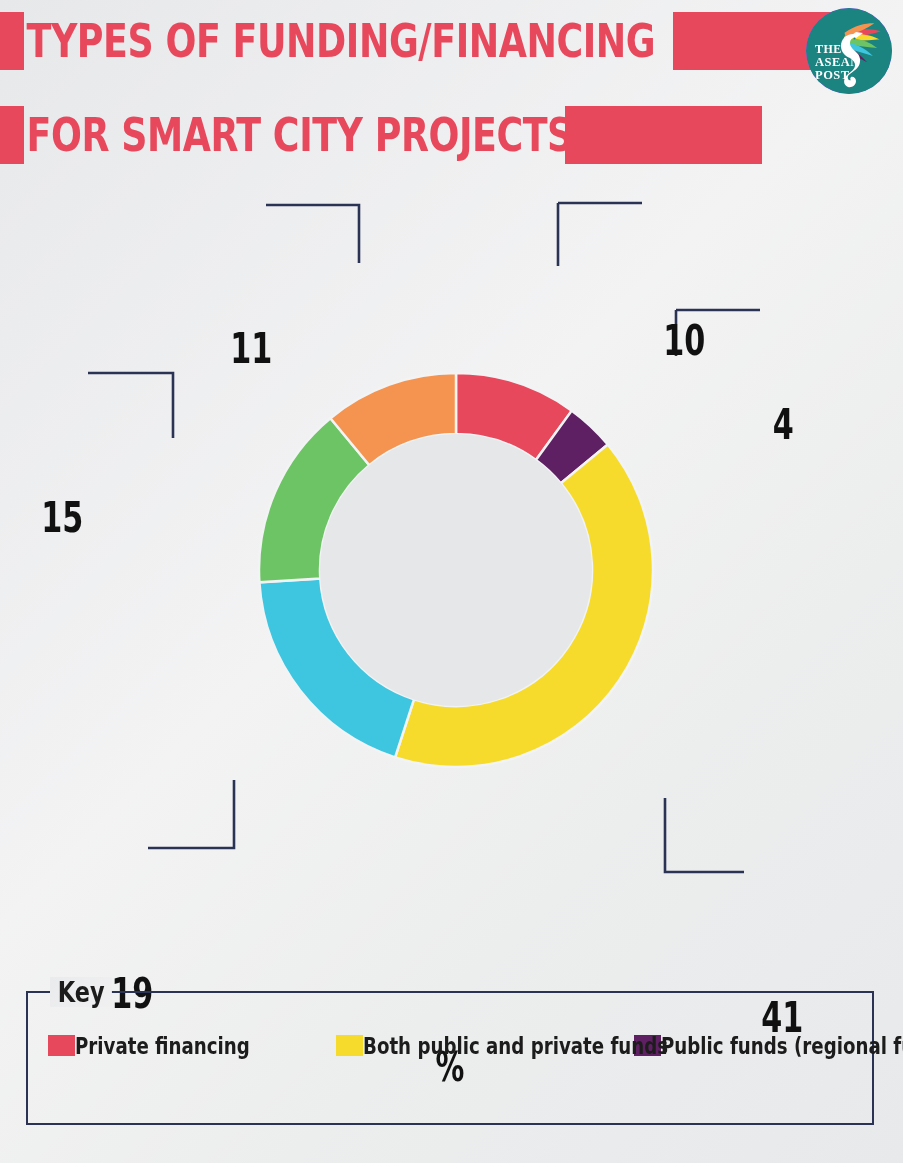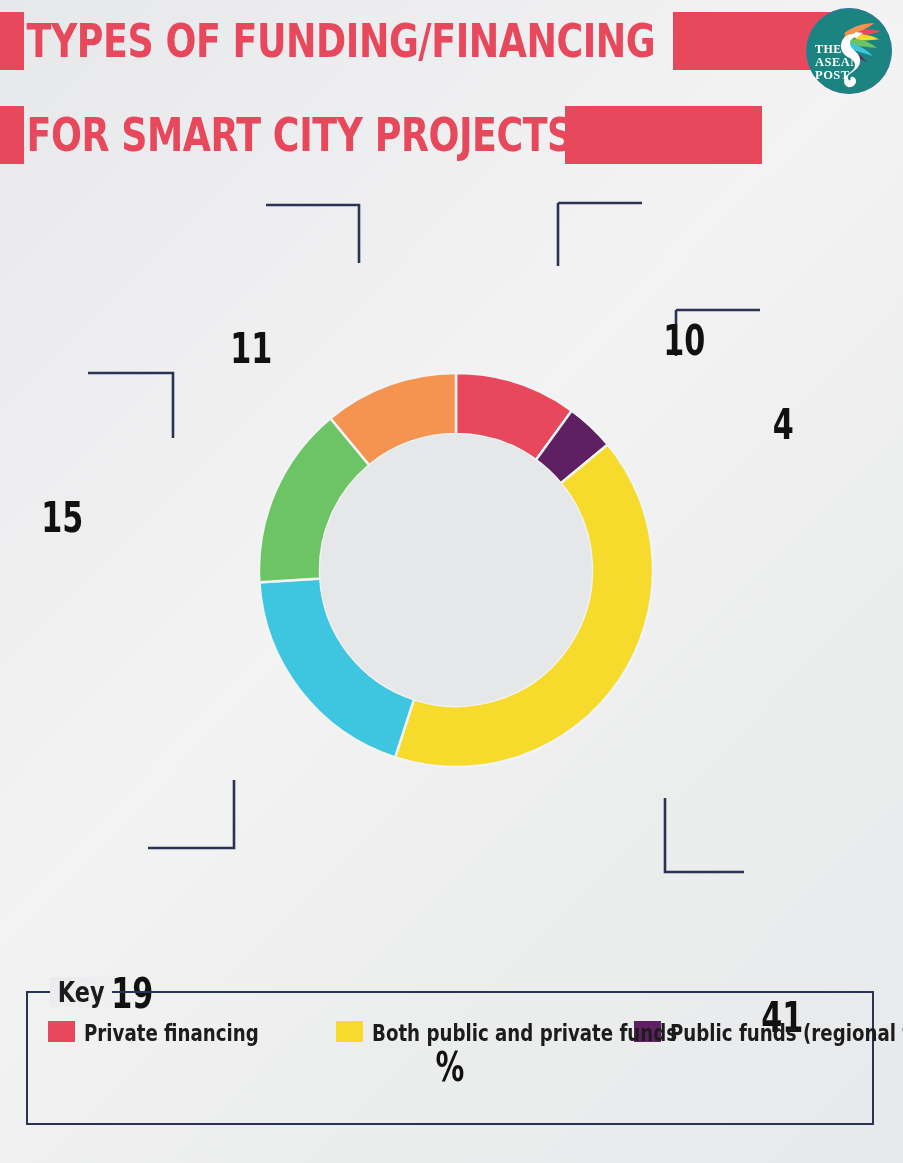--- a/index.html
+++ b/index.html
@@ -49,21 +49,21 @@
           border:2px solid #2a3354;box-sizing:border-box;}
   .keylabel{position:absolute;left:50px;top:977px;background:
             linear-gradient(135deg,#eaebed 0%,#f0f0f1 100%);
             padding:0 9px;color:#1c1c1c;font-weight:bold;font-size:29px;line-height:30px;
             font-family:"Liberation Sans Narrow","DejaVu Sans Condensed","Liberation Sans",sans-serif;
             transform:scaleX(0.86);transform-origin:left center;}
   .keygrid{position:absolute;left:26px;top:991px;width:848px;height:134px;
            display:grid;grid-template-columns:288px 298px auto;
            grid-template-rows:1fr 1fr;align-content:center;
            padding:30px 0 6px 22px;box-sizing:border-box;}
-  .kitem{display:flex;align-items:flex-start;gap:9px;}
+  .kitem{display:flex;align-items:center;}
   .sw{width:27px;height:21px;flex:0 0 auto;}
   .klab{color:#1c1c1c;font-weight:bold;font-size:23px;line-height:24px;white-space:nowrap;
         font-family:"Liberation Sans Narrow","DejaVu Sans Condensed","Liberation Sans",sans-serif;
         transform:scaleX(0.88);transform-origin:left center;}
 </style>
 </head>
 <body>
 
 <div id="stage">
 

